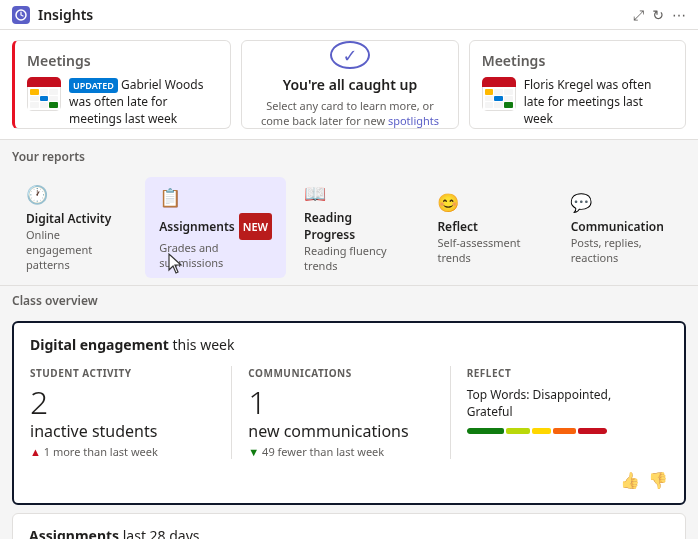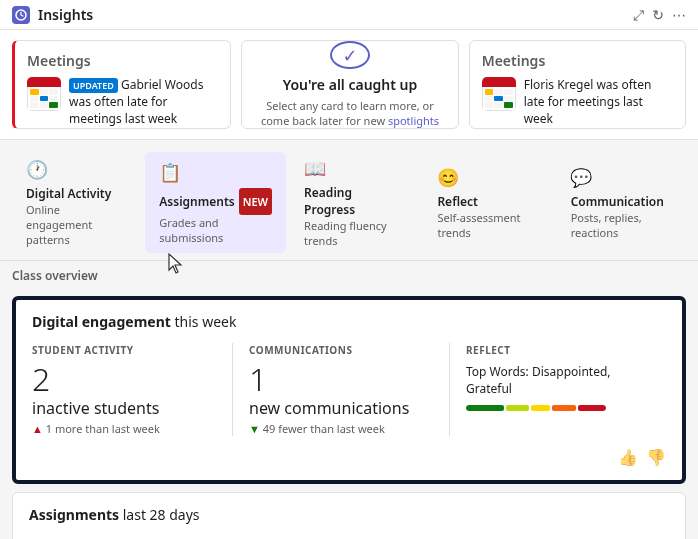--- a/index.html
+++ b/index.html
@@ -200,21 +200,21 @@
     .class-overview {
       padding: 6px 12px 0;
       background: #f5f5f5;
     }
 
     
     .engagement-card {
       background: #fff;
       margin: 0 12px 8px;
       padding: 12px 16px;
-      border: 4px solid #0f172a;
+      border: 2px solid #0f172a;
       border-radius: 6px;
     }
     .card-title {
       font-size: 14px;
       margin-bottom: 12px;
     }
     .card-title span.bold { font-weight: 700; }
     .metrics-row {
       display: flex;
       gap: 0;
@@ -424,20 +424,21 @@
           <div class="card-text">Floris Kregel was often late for meetings last week</div>
         </div>
       </div>
 
     </div>
   </div>
 
   <div class="middle-area">
 
     <div class="reports-section">
+      <div class="section-label">Your reports</div>
       <div class="reports-tabs">
 
         <div class="report-tab">
           <span class="report-tab-icon">🕐</span>
           <span class="report-tab-name">Digital Activity</span>
           <span class="report-tab-sub">Online engagement patterns</span>
         </div>
 
         <div class="report-tab active">
           <span class="report-tab-icon">📋</span>

